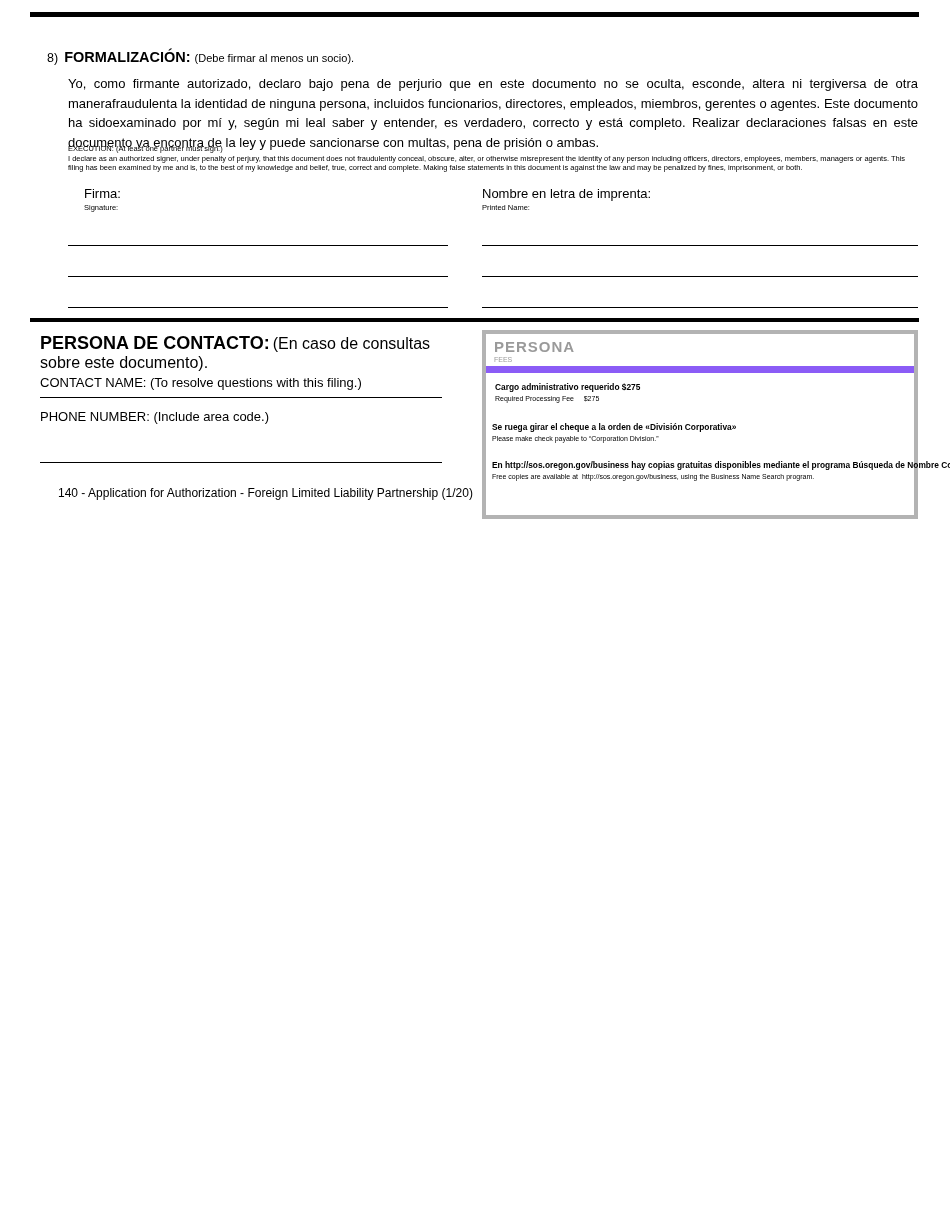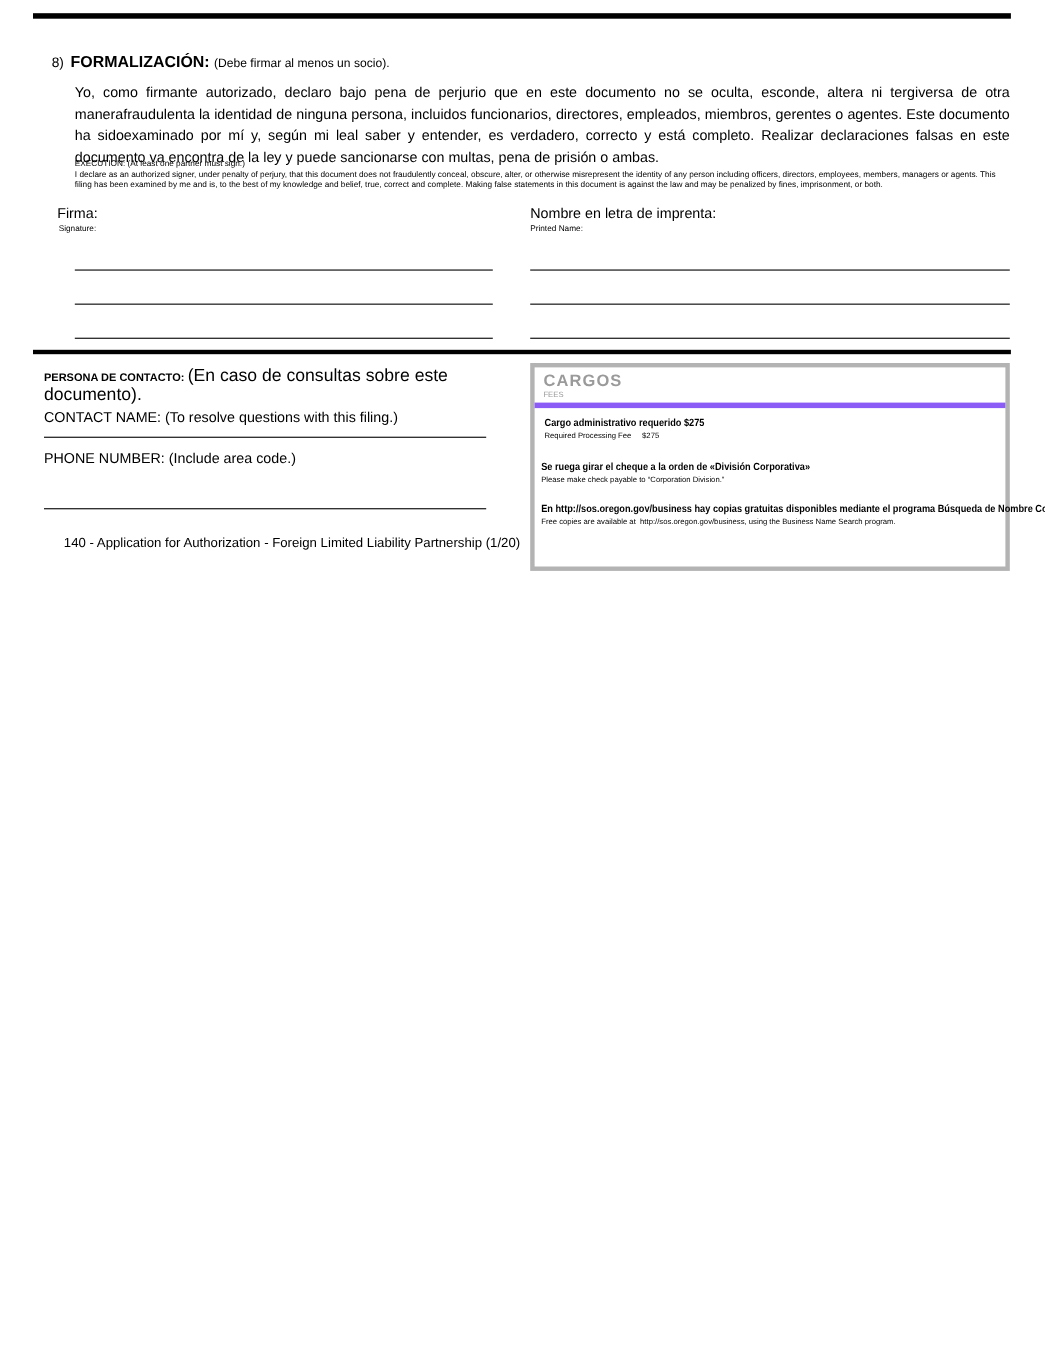--- a/index.html
+++ b/index.html
@@ -24,48 +24,48 @@
   .declaration-es {
     position: absolute; left: 68px; top: 74px; width: 850px;
     font-size: 13px; line-height: 19.5px; text-align: justify;
   }
   .exec-en { position: absolute; left: 68px; top: 144px; width: 850px; }
   .tiny { font-size: 7.5px; line-height: 9.5px; }
 
   .sig-label { position: absolute; top: 186px; }
   .sig-label .label-lg { font-size: 13px; }
   .sig-label .label-sm { font-size: 7.5px; margin-top: 2px; }
-  .sig-label-left  { left: 52px; text-align: center; }
+  .sig-label-left  { left: 84px; }
   .sig-label-right { left: 482px; }
 
   .sig-line { position: absolute; height: 1px; background: #000; }
   .sig-line.l { left: 68px;  width: 380px; }
   .sig-line.r { left: 482px; width: 436px; }
   .row1 { top: 245px; } .row2 { top: 276px; } .row3 { top: 307px; }
 
   .contact-block { position: absolute; left: 40px; top: 333px; width: 430px; }
   .phone-block   { position: absolute; left: 40px; top: 406px; width: 430px; }
-  .block-label   { font-size: 10px; font-weight: bold; }
+  .block-label   { font-size: 18px; font-weight: bold; }
   .block-note    { font-size: 16px; font-weight: normal; margin-left: 3px; }
   .block-en      { font-size: 13px; margin-top: 3px; }
 
   .fill-line { position: absolute; left: 40px; width: 402px; height: 1px; background: #000; }
   .contact-line { top: 397px; }
   .phone-line   { top: 462px; }
 
   .footer-text { position: absolute; left: 58px; top: 486px; font-size: 12px; }
 
   .fees-box {
     position: absolute; left: 482px; top: 330px; width: 436px; height: 189px;
     border: 4px solid #b3b3b3; background: #fff;
   }
   .fees-header { padding: 4px 8px 3px 8px; }
   .fees-title  { font-size: 15px; font-weight: bold; color: #9a9a9a; letter-spacing: 1px; }
   .fees-sub    { font-size: 7px; color: #9a9a9a; margin-top: 1px; }
-  .fees-body   { border-top: 5px solid #8b5cf6; padding: 8px 6px 6px 6px; }
+  .fees-body   { border-top: 7px solid #8b5cf6; padding: 8px 6px 6px 6px; }
   .fee-es {
     font-size: 9.5px; font-weight: bold; white-space: nowrap;
     transform: scaleX(0.88); transform-origin: 0 50%;
   }
   .fee-en { font-size: 7px; margin-top: 3px; white-space: pre; }
   .fee-required { margin-left: 3px; }
   .fee-row { display: flex; margin-top: 19px; }
   .fee-cell-left  { width: 224px; flex: 0 0 224px; }
   .fee-cell-right { flex: 1; }
   .fee-copies { margin-top: 17px; }
@@ -117,21 +117,21 @@
 
   <div class="phone-block">
     <div class="block-en">PHONE NUMBER: (Include area code.)</div>
   </div>
   <div class="fill-line phone-line"></div>
 
   <div class="footer-text">140 - Application for Authorization - Foreign Limited Liability Partnership (1/20)</div>
 
   <div class="fees-box">
     <div class="fees-header">
-      <div class="fees-title">CARGOS</div>
+      <div class="fees-title">PERSONA</div>
       <div class="fees-sub">FEES</div>
     </div>
     <div class="fees-body">
       <div class="fee-required">
         <div class="fee-es">Cargo administrativo requerido $275</div>
         <div class="fee-en">Required Processing Fee     $275</div>
       </div>
       <div class="fee-row">
         <div class="fee-cell-right">
           <div class="fee-es">Se ruega girar el cheque a la orden de «División Corporativa»</div>

